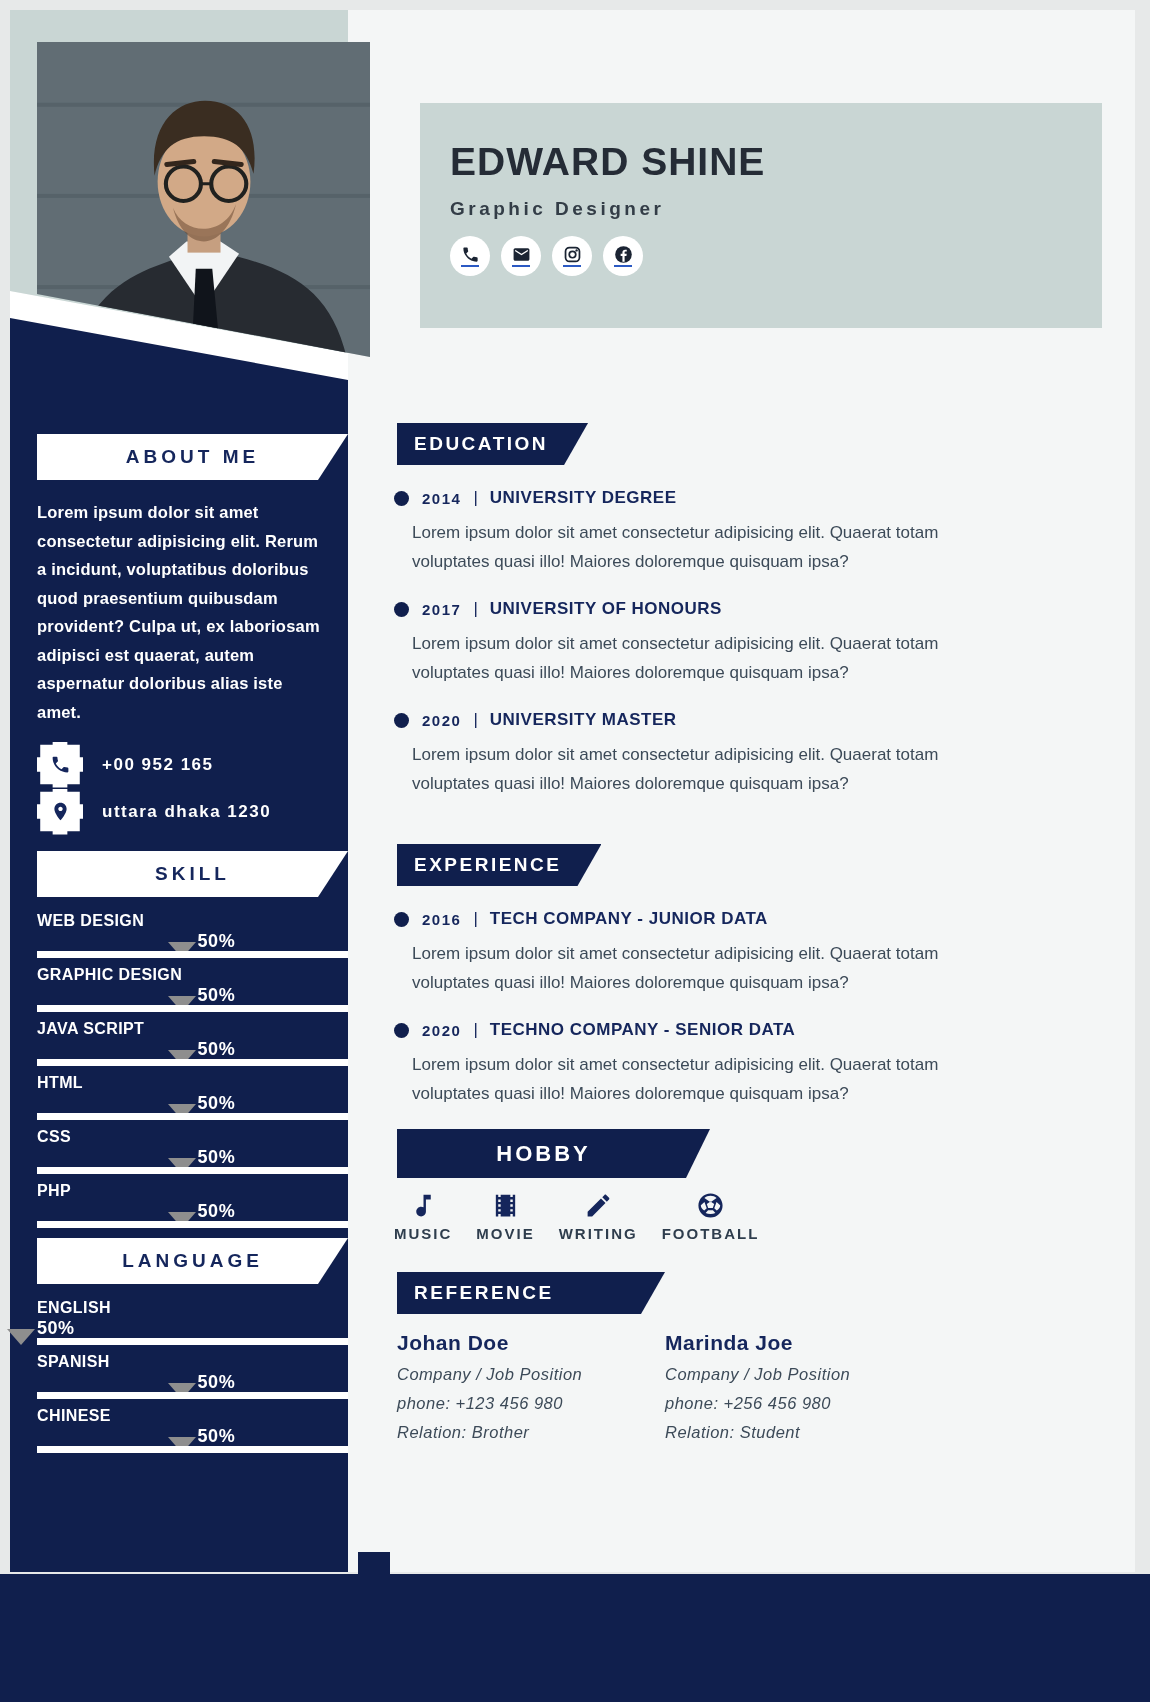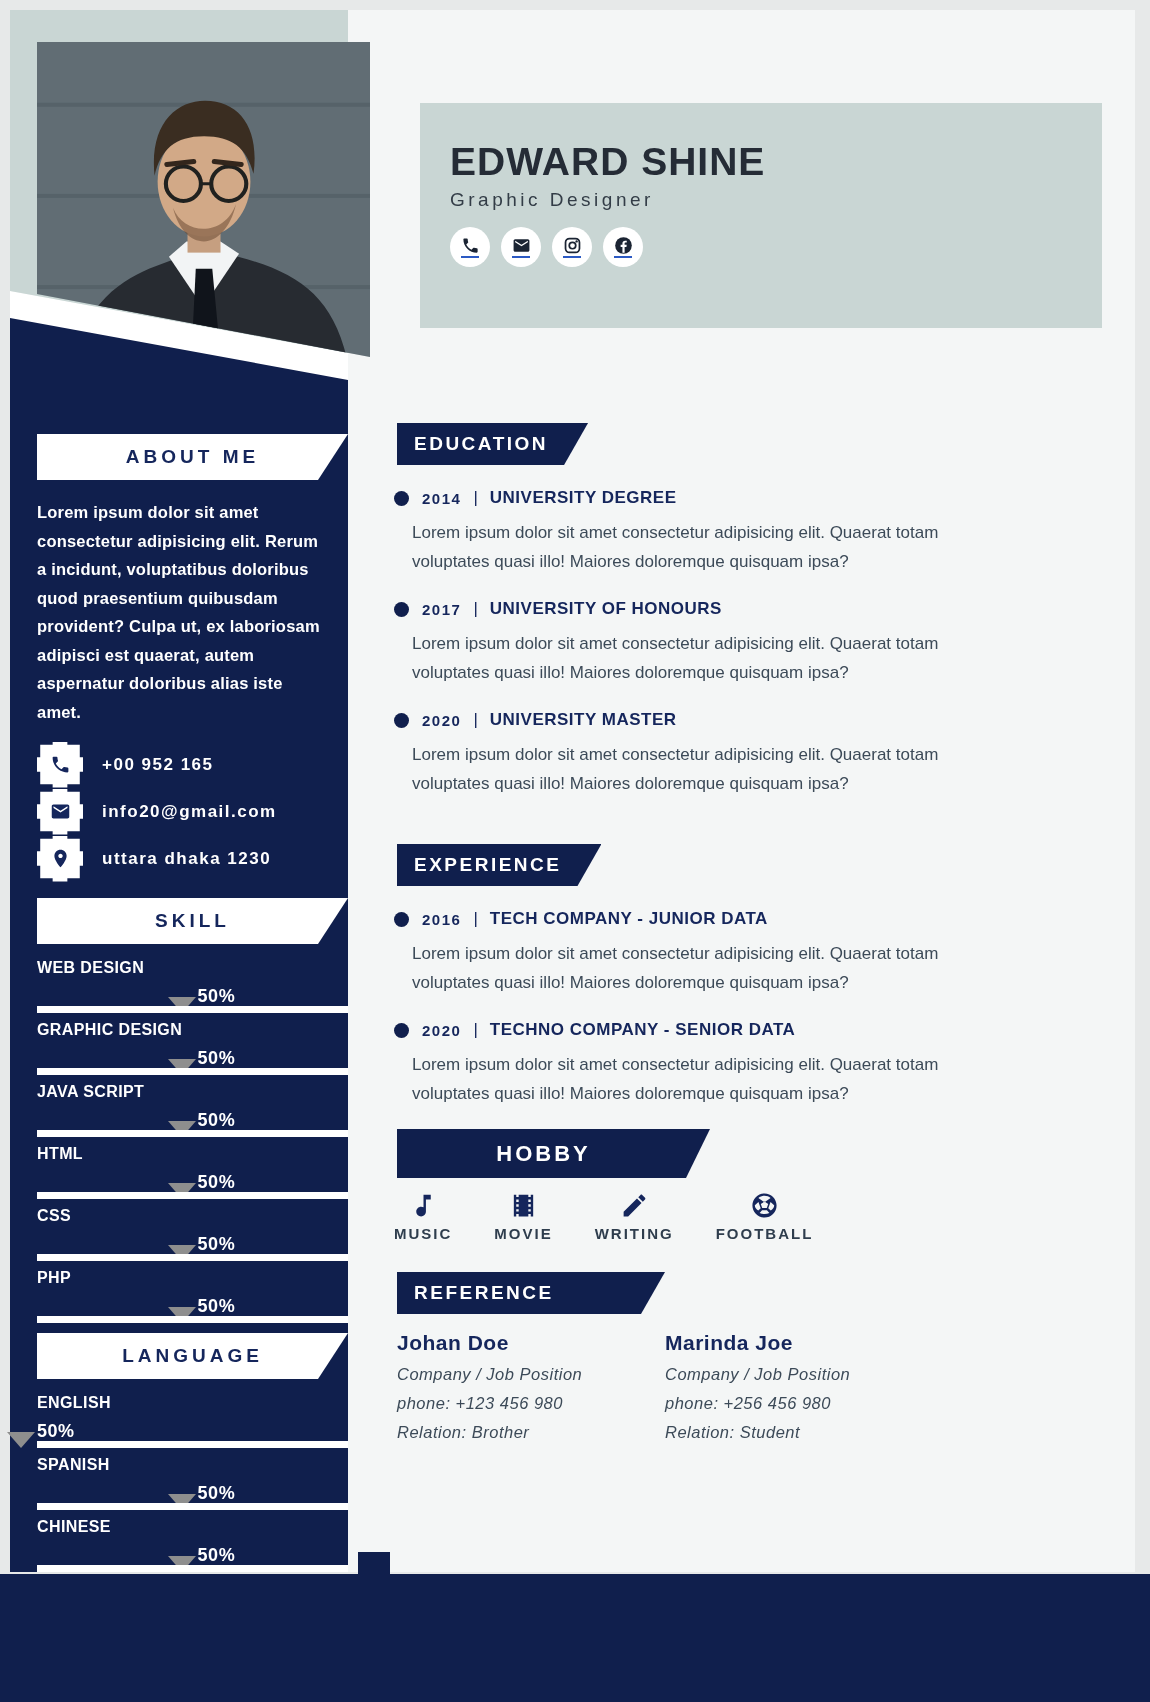--- a/index.html
+++ b/index.html
@@ -36,34 +36,34 @@
   .contact-item{display:flex;align-items:center;gap:19px;height:47px;}
   .badge{width:46px;height:46px;background:#fff;flex:0 0 46px;display:flex;align-items:center;justify-content:center;
     clip-path:polygon(34% 0,66% 0,66% 7%,93% 7%,93% 34%,100% 34%,100% 66%,93% 66%,93% 93%,66% 93%,66% 100%,34% 100%,34% 93%,7% 93%,7% 66%,0 66%,0 34%,7% 34%,7% 7%,34% 7%);}
   .badge svg{width:21px;height:21px;fill:var(--navy-text);}
   .contact-value{color:#fff;font-weight:800;font-size:17px;letter-spacing:1.5px;}
 
   .skill-banner{margin-top:16px;}
   .meters{margin-top:15px;}
   .meter-item{margin-bottom:8px;}
   .meter-label{color:#fff;font-weight:800;font-size:16px;letter-spacing:.4px;}
-  .skill-meter{position:relative;height:28px;margin-top:8px;}
+  .skill-meter{position:relative;height:28px;margin-top:0;}
   .bar{position:absolute;left:0;right:0;bottom:0;height:7px;background:#fff;}
   .marker{position:absolute;bottom:4px;left:42%;display:flex;align-items:flex-end;}
   .marker.at-left{left:-30px;}
   .tri{width:0;height:0;border-left:14px solid transparent;border-right:14px solid transparent;
     border-top:16px solid var(--marker);margin-bottom:-4px;}
   .pct{color:#fff;font-weight:800;font-size:18px;margin:0 0 2px 2px;letter-spacing:.5px;}
   .lang-banner{margin-top:10px;}
 
   
   .content{position:absolute;left:348px;top:10px;width:787px;height:1562px;padding-left:49px;}
   .title-card{margin:93px 0 0 23px;width:682px;height:225px;background:var(--sage);padding:37px 0 0 30px;}
   .name{font-size:39px;font-weight:800;color:#252c36;letter-spacing:1px;}
-  .job{margin-top:5px;font-size:19px;letter-spacing:3.5px;color:#333d47;font-weight:400;}
+  .job{margin-top:14px;font-size:19px;letter-spacing:3.5px;color:#333d47;font-weight:700;}
   .socials{margin-top:16px;display:flex;gap:11px;}
   .social{width:40px;height:40px;border-radius:50%;background:#fff;border:none;cursor:pointer;
     display:flex;flex-direction:column;align-items:center;justify-content:center;padding:0;}
   .social svg{width:19px;height:19px;fill:#1b2433;}
   .social .ul{width:18px;height:2px;background:var(--accent);margin-top:1px;}
 
   .navy-banner{margin-top:95px;display:inline-flex;align-items:center;height:42px;background:var(--navy);
     clip-path:polygon(0 0,100% 0,calc(100% - 24px) 100%,0 100%);
     color:#fff;font-weight:800;font-size:19px;letter-spacing:2.5px;padding:0 40px 0 17px;}
   .navy-banner.wide{width:313px;height:49px;font-size:22px;letter-spacing:3px;justify-content:center;padding:0 30px 0 10px;margin-top:21px;}
@@ -73,21 +73,21 @@
   .entry{margin-top:23px;}
   .entry-head{display:flex;align-items:center;}
   .dot{width:15px;height:15px;border-radius:50%;background:var(--navy);margin-left:-3px;flex:0 0 15px;}
   .year{font-size:15px;font-weight:800;color:var(--navy-text);letter-spacing:1.5px;margin-left:13px;}
   .sep{color:var(--navy-text);font-size:17px;margin:0 12px;font-weight:400;}
   .etitle{font-size:17px;font-weight:800;color:var(--navy-text);letter-spacing:.5px;}
   .entry-text{margin:10px 0 0 15px;font-size:17px;line-height:29px;color:var(--slate);}
   .edu .entry-text{max-width:604px;}
   .exp .entry-text{max-width:560px;}
 
-  .hobbies{margin-top:13px;display:flex;gap:42px;margin-left:-3px;}
+  .hobbies{margin-top:13px;display:flex;gap:24px;margin-left:-3px;}
   .hobby{display:flex;flex-direction:column;align-items:center;gap:5px;}
   .hobby svg{width:29px;height:29px;fill:var(--navy-text);}
   .hobby-label{font-size:15px;letter-spacing:2px;color:#2e3d4d;font-weight:600;}
 
   .refs{margin-top:17px;display:flex;}
   .ref{width:268px;}
   .ref-name{font-size:21px;font-weight:800;color:var(--navy-text);letter-spacing:.5px;}
   .ref-line{margin-top:10px;font-size:16.5px;color:var(--slate);letter-spacing:.5px;font-style:italic;}
 
   
@@ -137,28 +137,20 @@
         <span class="badge">
           <svg viewBox="0 0 24 24">
               <path d="M6.62 10.79c1.44 2.83 3.76 5.14 6.59 6.59l2.2-2.21c.27-.27.67-.36 1.02-.24 1.12.37 2.33.57 3.57.57.55 0 1 .45 1 1V20c0 .55-.45 1-1 1-9.39 0-17-7.61-17-17 0-.55.45-1 1-1h3.5c.55 0 1 .45 1 1 0 1.25.2 2.45.57 3.57.11.35.03.74-.25 1.02l-2.2 2.2z"></path>
             </svg>
         </span>
         <span class="contact-value">+00 952 165</span>
       </div>
       <div class="contact-item">
         <span class="badge">
           <svg viewBox="0 0 24 24">
-              <path d="M20 4H4c-1.1 0-1.99.9-1.99 2L2 18c0 1.1.9 2 2 2h16c1.1 0 2-.9 2-2V6c0-1.1-.9-2-2-2zm0 4l-8 5-8-5V6l8 5 8-5v2z"></path>
-            </svg>
-        </span>
-        <span class="contact-value">info20@gmail.com</span>
-      </div>
-      <div class="contact-item">
-        <span class="badge">
-          <svg viewBox="0 0 24 24">
               <path d="M12 2C8.13 2 5 5.13 5 9c0 5.25 7 13 7 13s7-7.75 7-13c0-3.87-3.13-7-7-7zm0 9.5c-1.38 0-2.5-1.12-2.5-2.5s1.12-2.5 2.5-2.5 2.5 1.12 2.5 2.5-1.12 2.5-2.5 2.5z"></path>
             </svg>
         </span>
         <span class="contact-value">uttara dhaka 1230</span>
       </div>
     </div>
 
     <div class="side-banner skill-banner">
       <span>SKILL</span>
     </div>

